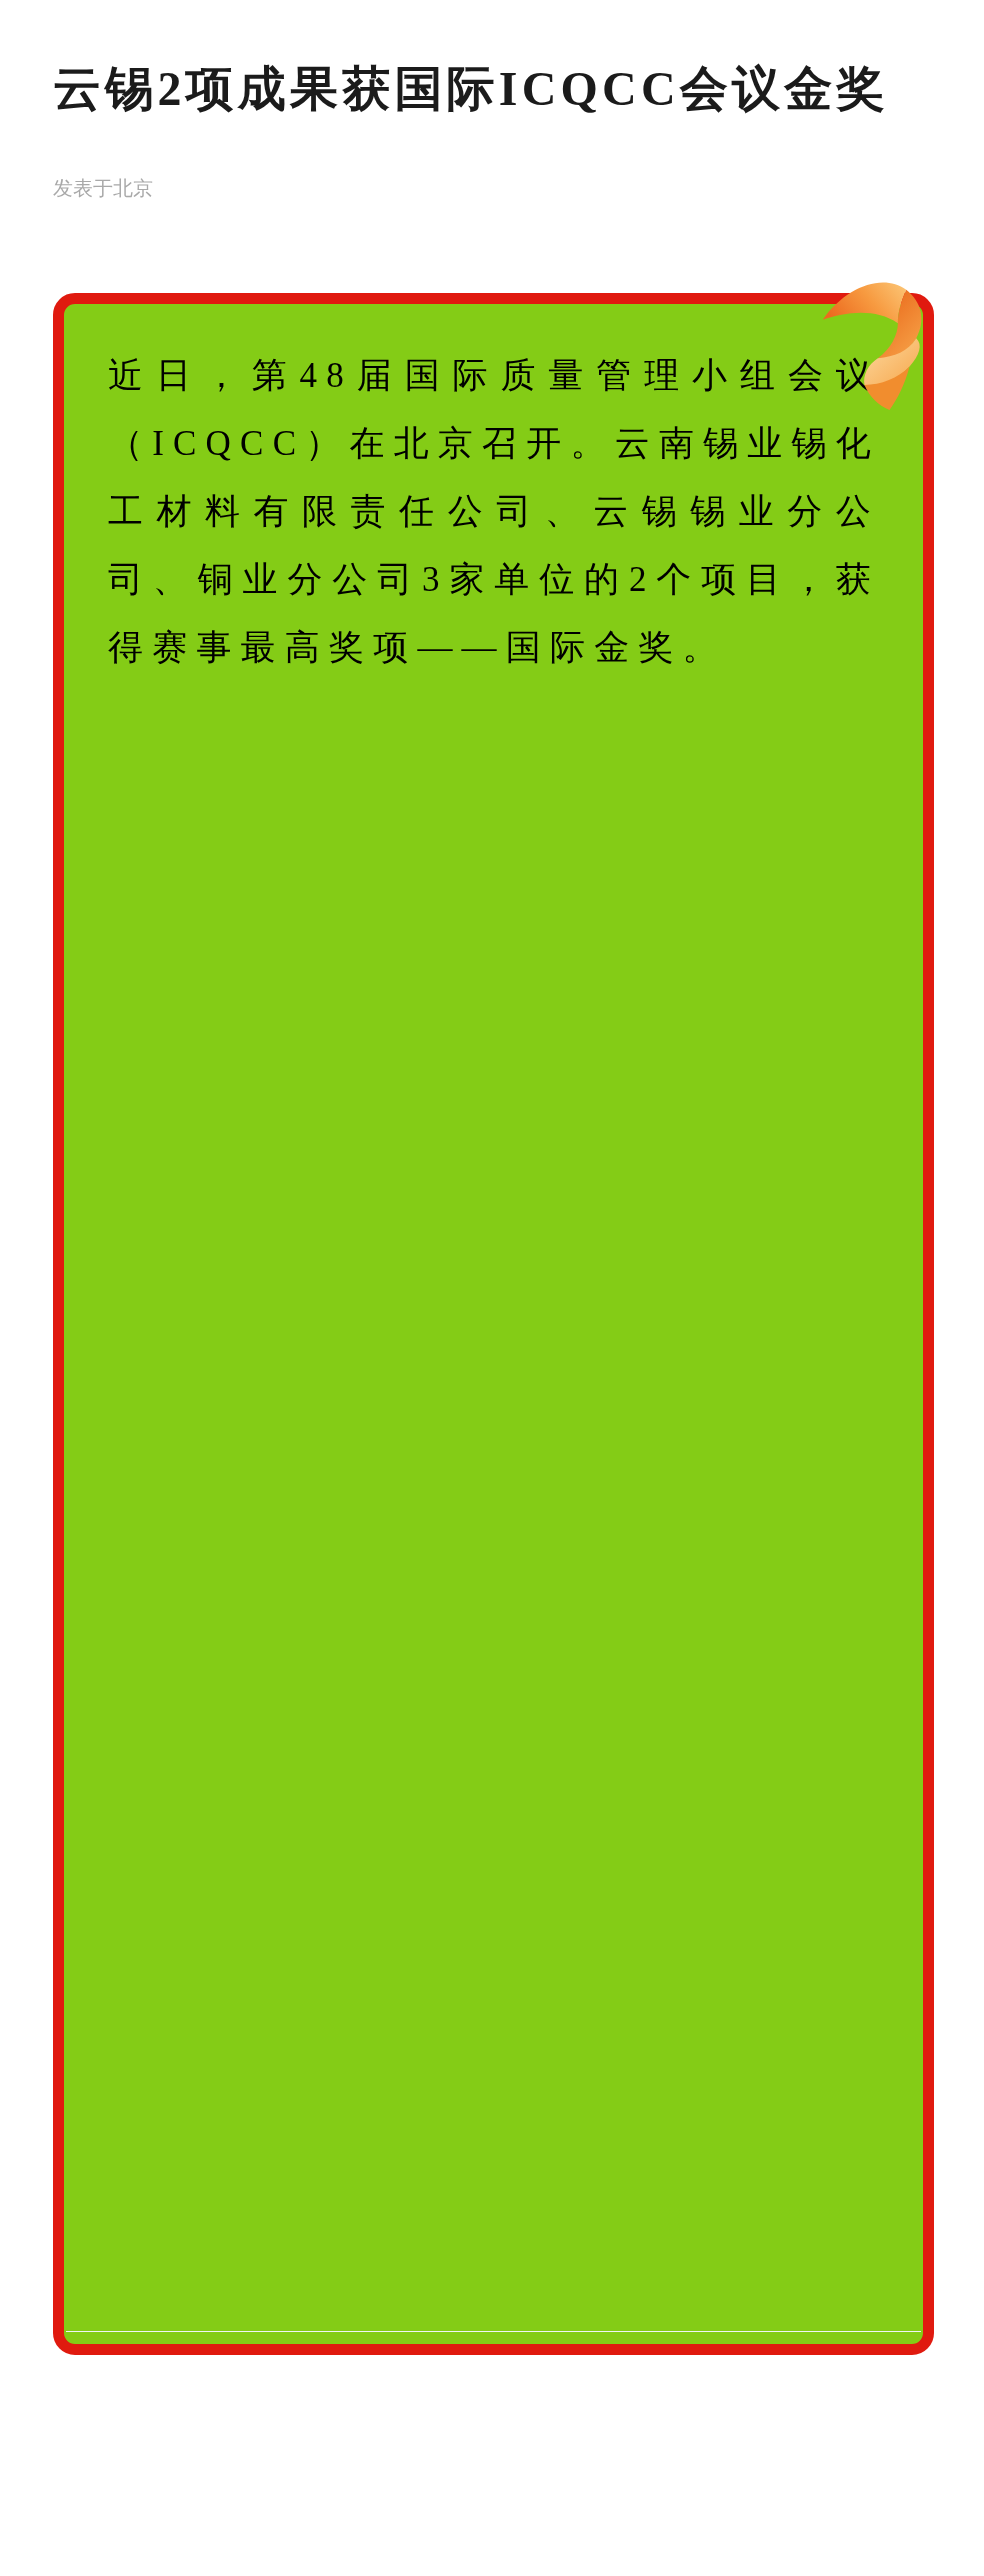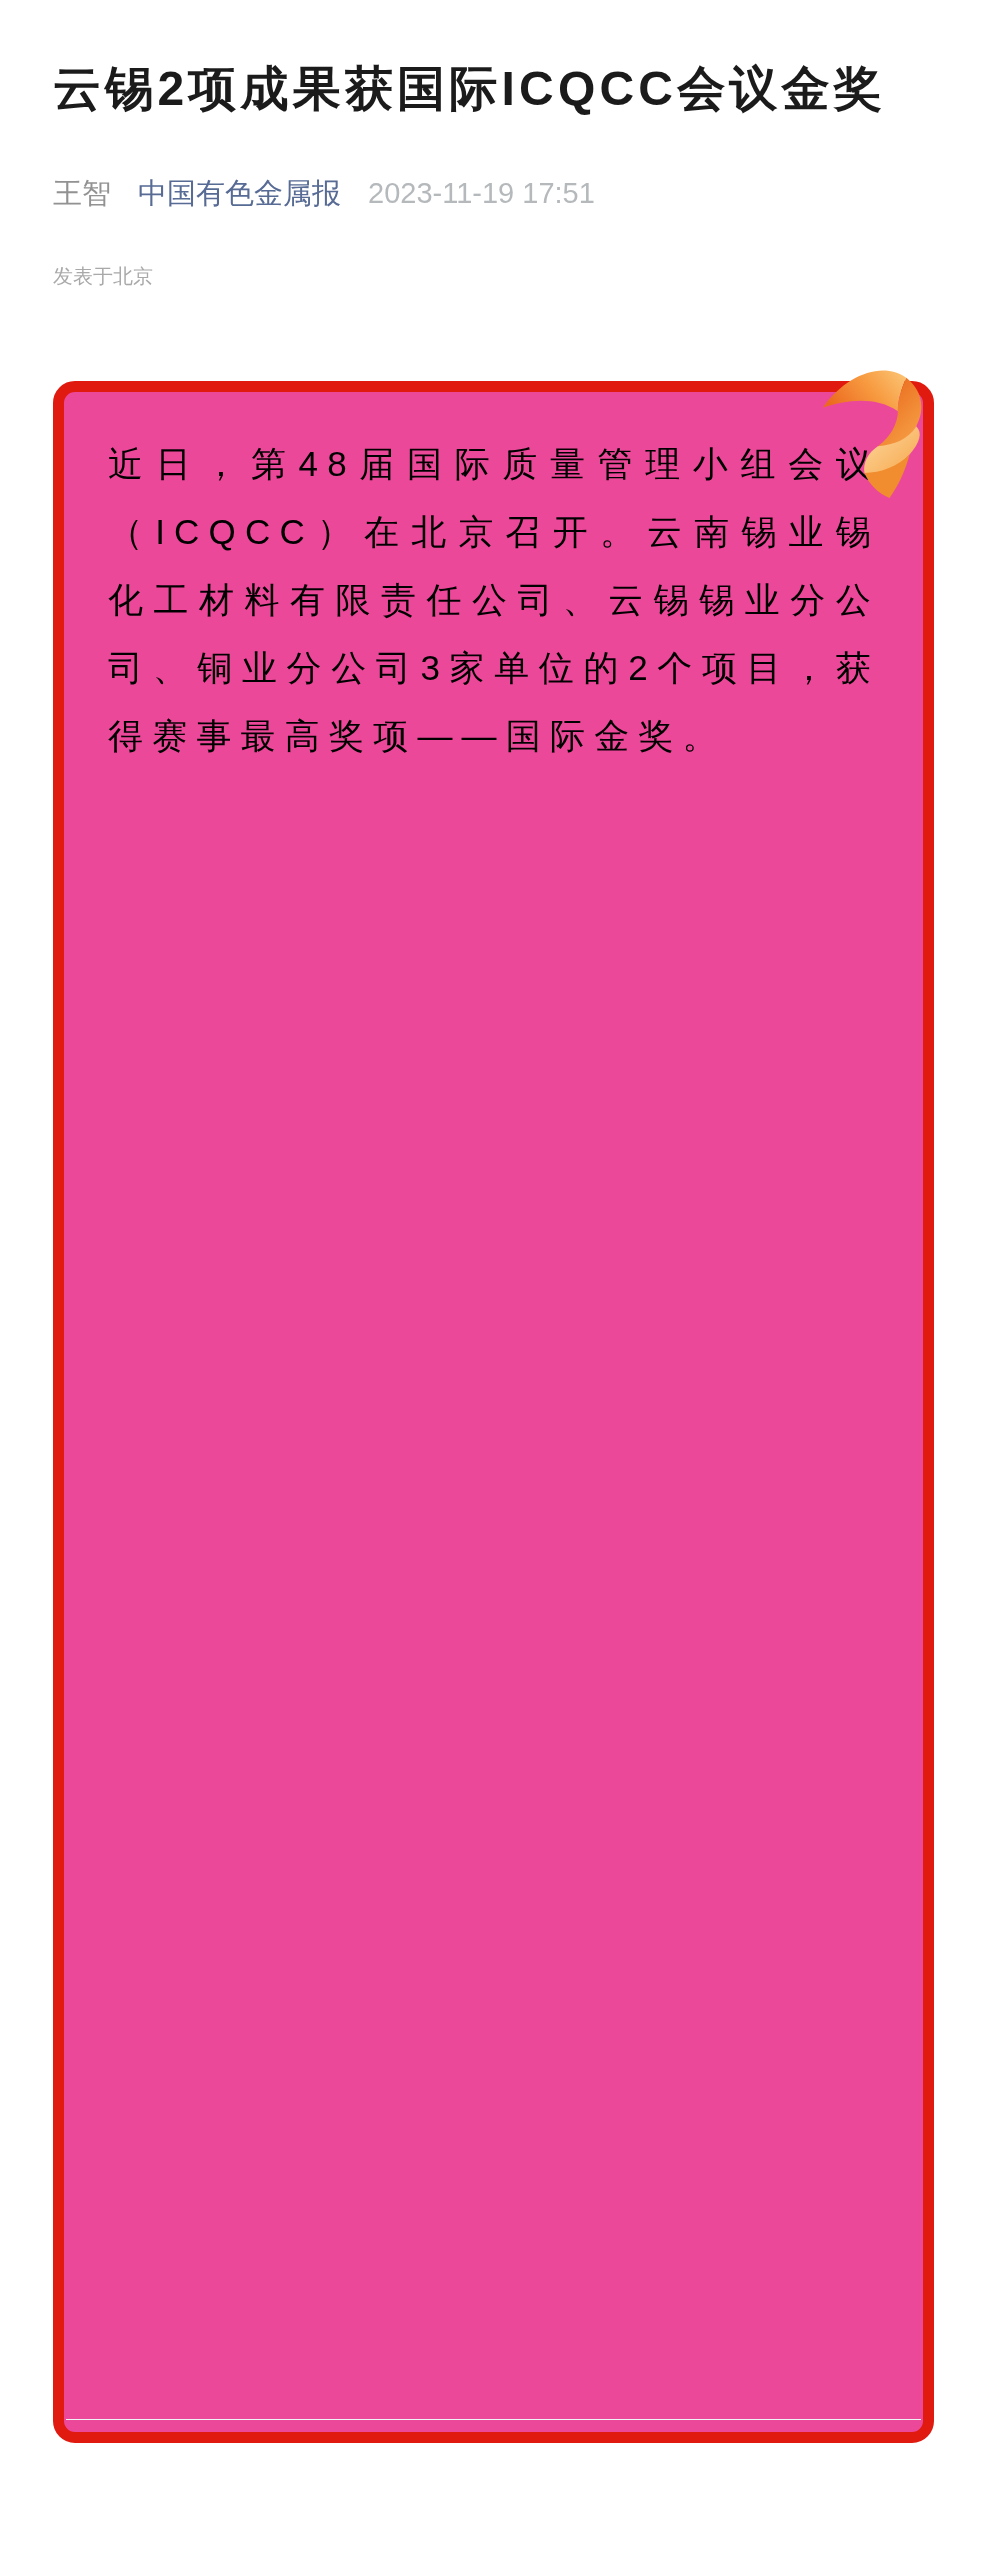--- a/index.html
+++ b/index.html
@@ -8,20 +8,21 @@
     height: 2576px;
     background: #ffffff;
     font-family: "Liberation Sans", "DejaVu Sans", sans-serif;
     overflow: hidden;
   }
   .page {
     position: relative;
     width: 984px;
     height: 2576px;
     background: #ffffff;
+    font-family: Liberation Serif, serif;
   }
   .header {
     padding: 52px 53px 0 53px;
   }
   .article-title {
     margin: 0;
     max-width: 876px;
     font-size: 48px;
     line-height: 73px;
     font-weight: 700;
@@ -45,21 +46,21 @@
     font-size: 20px;
     line-height: 40px;
     color: #a9a9a9;
   }
   .award-card {
     position: relative;
     box-sizing: border-box;
     margin: 85px 0 0 53px;
     width: 881px;
     height: 2062px;
-    background: #ec4899;
+    background: #84cc16;
     border: 11px solid #e01a0f;
     border-radius: 22px;
     padding: 38px 43px 50px 44px;
   }
   .award-card p {
     margin: 0 0 33px 0;
     font-size: 35px;
     line-height: 68px;
     letter-spacing: 9.2px;
     color: #000000;
@@ -85,25 +86,20 @@
   }
 </style>
 </head>
 <body>
 
 <div class="page">
 
   <div class="header">
     <h1 class="article-title">云锡2项成果获国际ICQCC会议金奖</h1>
 
-    <div class="meta-row">
-      <span class="meta-author">王智</span>
-      <span class="meta-account">中国有色金属报</span>
-      <span class="meta-date">2023-11-19 17:51</span>
-    </div>
 
     <div class="meta-location">发表于北京</div>
   </div>
 
   <div class="award-card">
 
     <svg class="ribbon" viewBox="0 0 140 170" xmlns="http://www.w3.org/2000/svg">
       <defs>
         <linearGradient id="ribA" x1="0" y1="0.6" x2="1" y2="0.2">
           <stop offset="0" stop-color="#ec6a1f"></stop>

